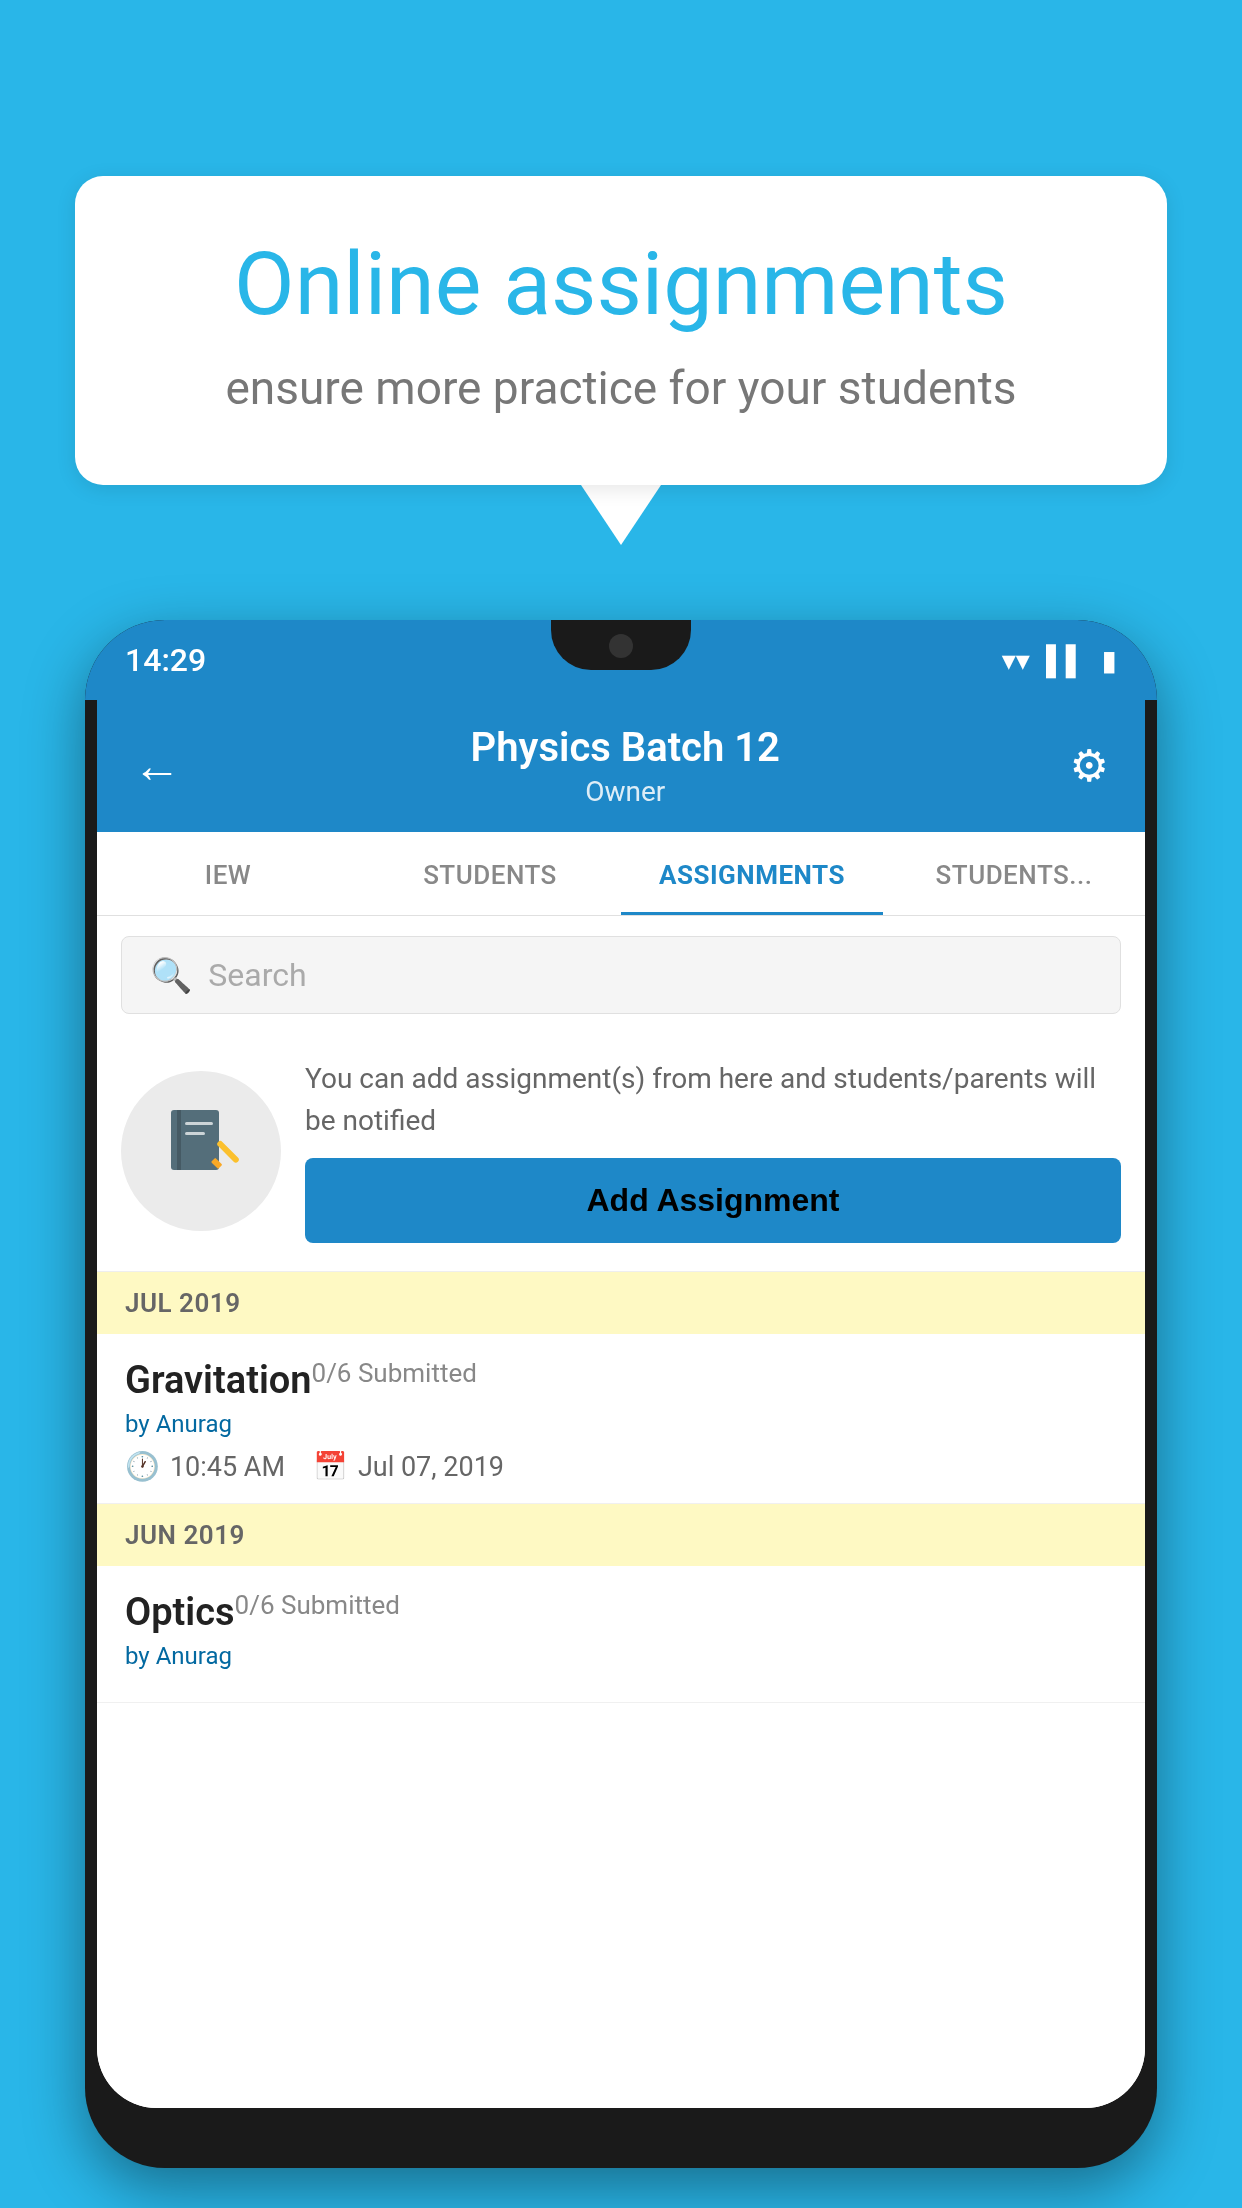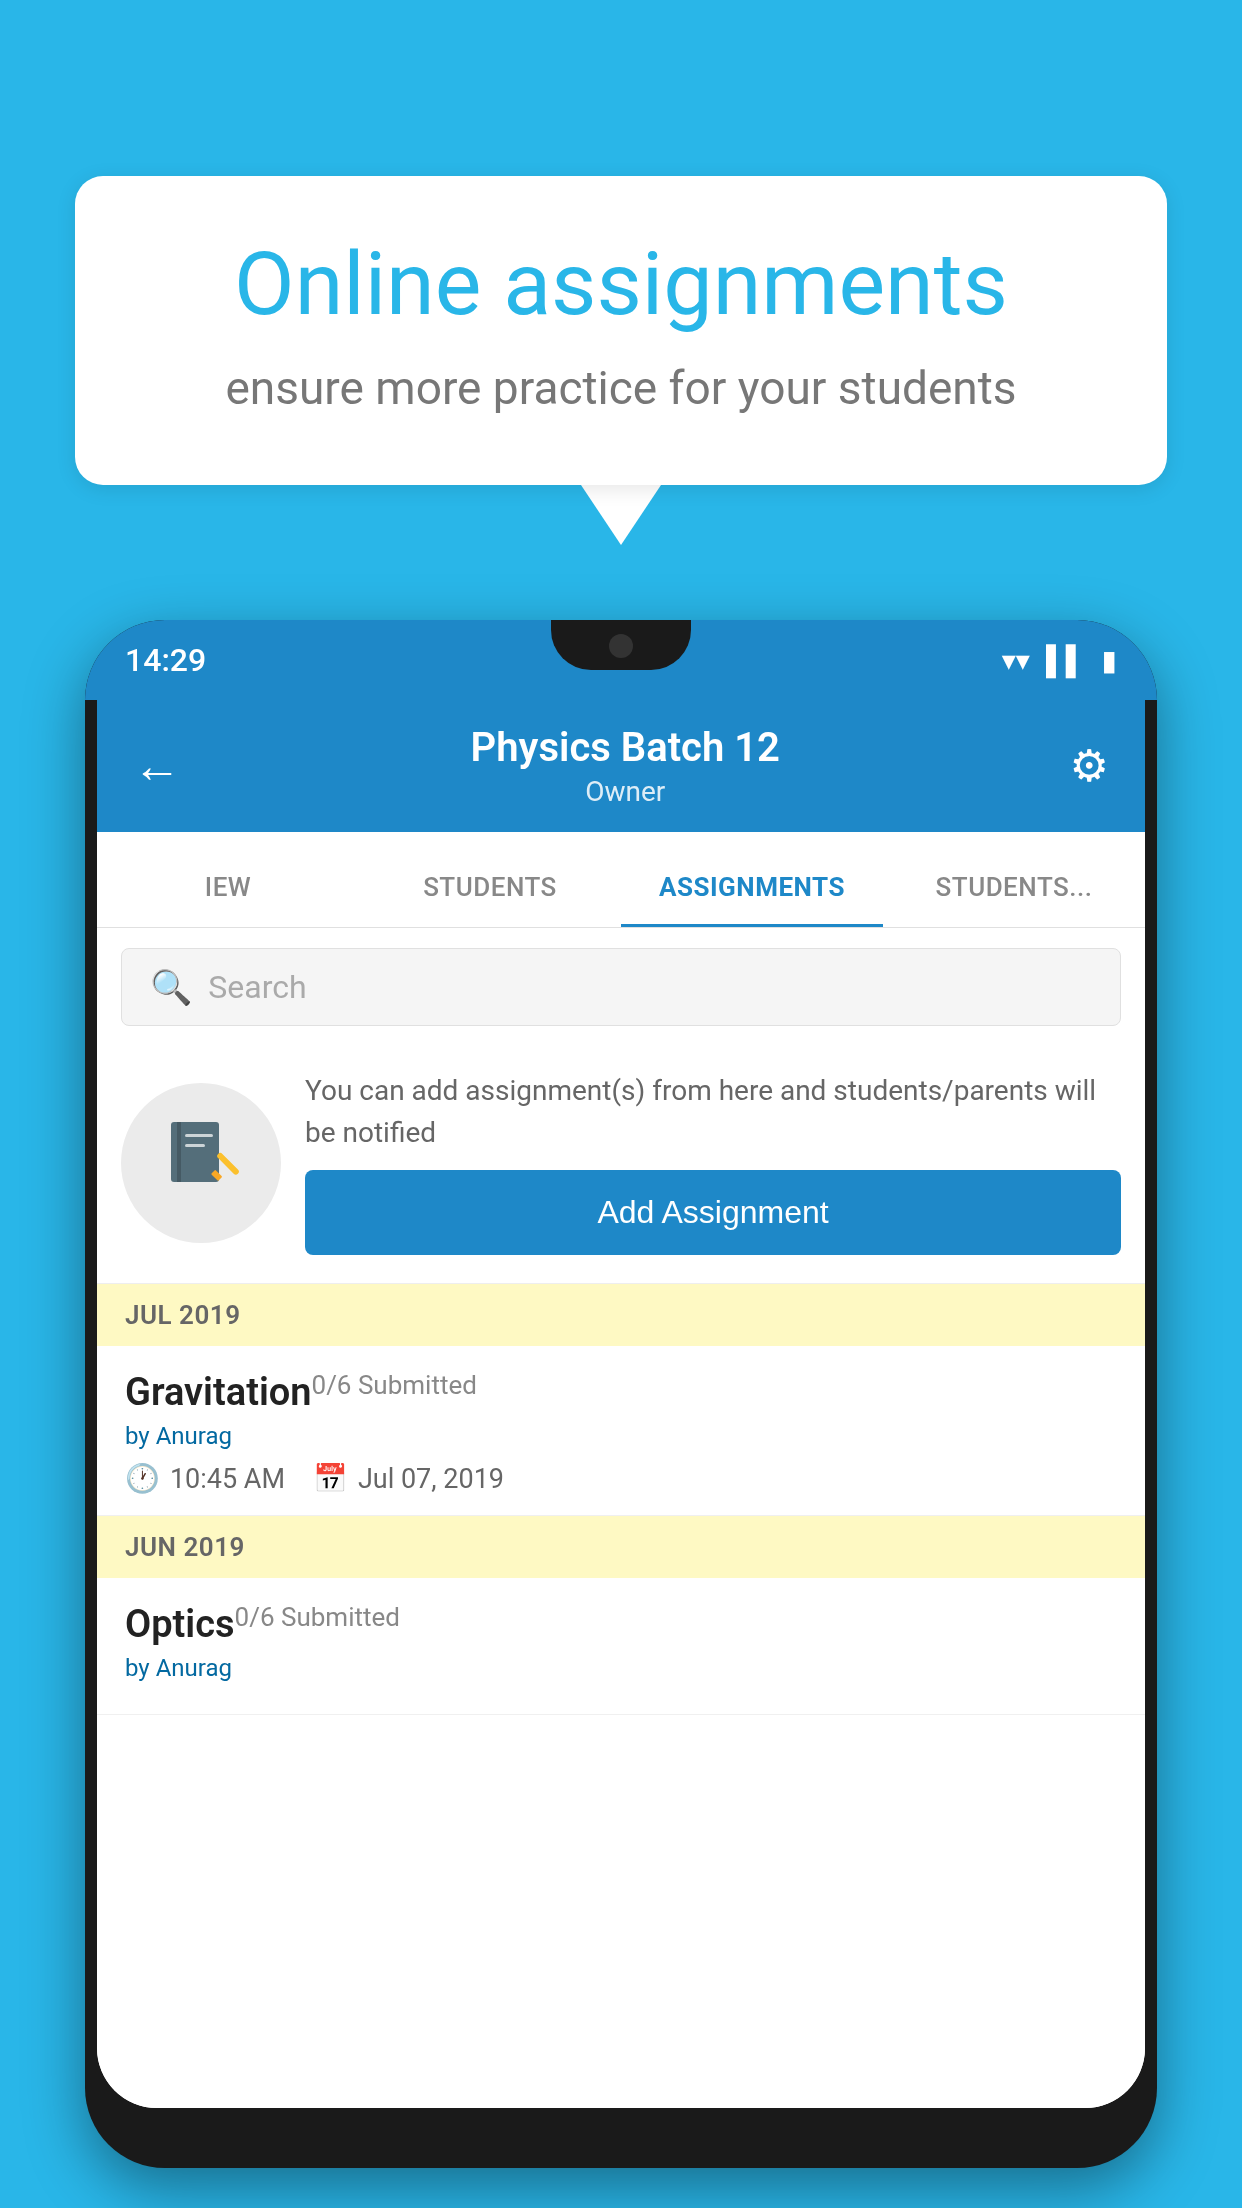--- a/index.html
+++ b/index.html
@@ -166,21 +166,20 @@
     .tab-item {
       flex: 1;
       text-align: center;
       padding: 28px 10px 22px;
       font-size: 26px;
       font-weight: 500;
       color: #888;
       letter-spacing: 0.5px;
       cursor: pointer;
       border-bottom: 3px solid transparent;
-      margin-top: 12px;
     }
     .tab-item.active {
       color: #1e88c8;
       border-bottom: 3px solid #1e88c8;
       font-weight: 700;
     }
 
     
     .screen-content {
       flex: 1;
@@ -239,26 +238,26 @@
       flex-direction: column;
       gap: 16px;
     }
     .prompt-text {
       font-size: 28px;
       color: #666;
       line-height: 1.5;
     }
     .add-assignment-btn {
       background: #1e88c8;
-      color: #ffffff;
+      color: #000000;
       border: none;
       border-radius: 8px;
       padding: 24px 32px;
       font-size: 32px;
-      font-weight: 400;
+      font-weight: 700;
       cursor: pointer;
       text-align: center;
       align-self: flex-start;
       width: 100%;
     }
 
     
     .section-header {
       background: #fef9c3;
       padding: 16px 28px;

